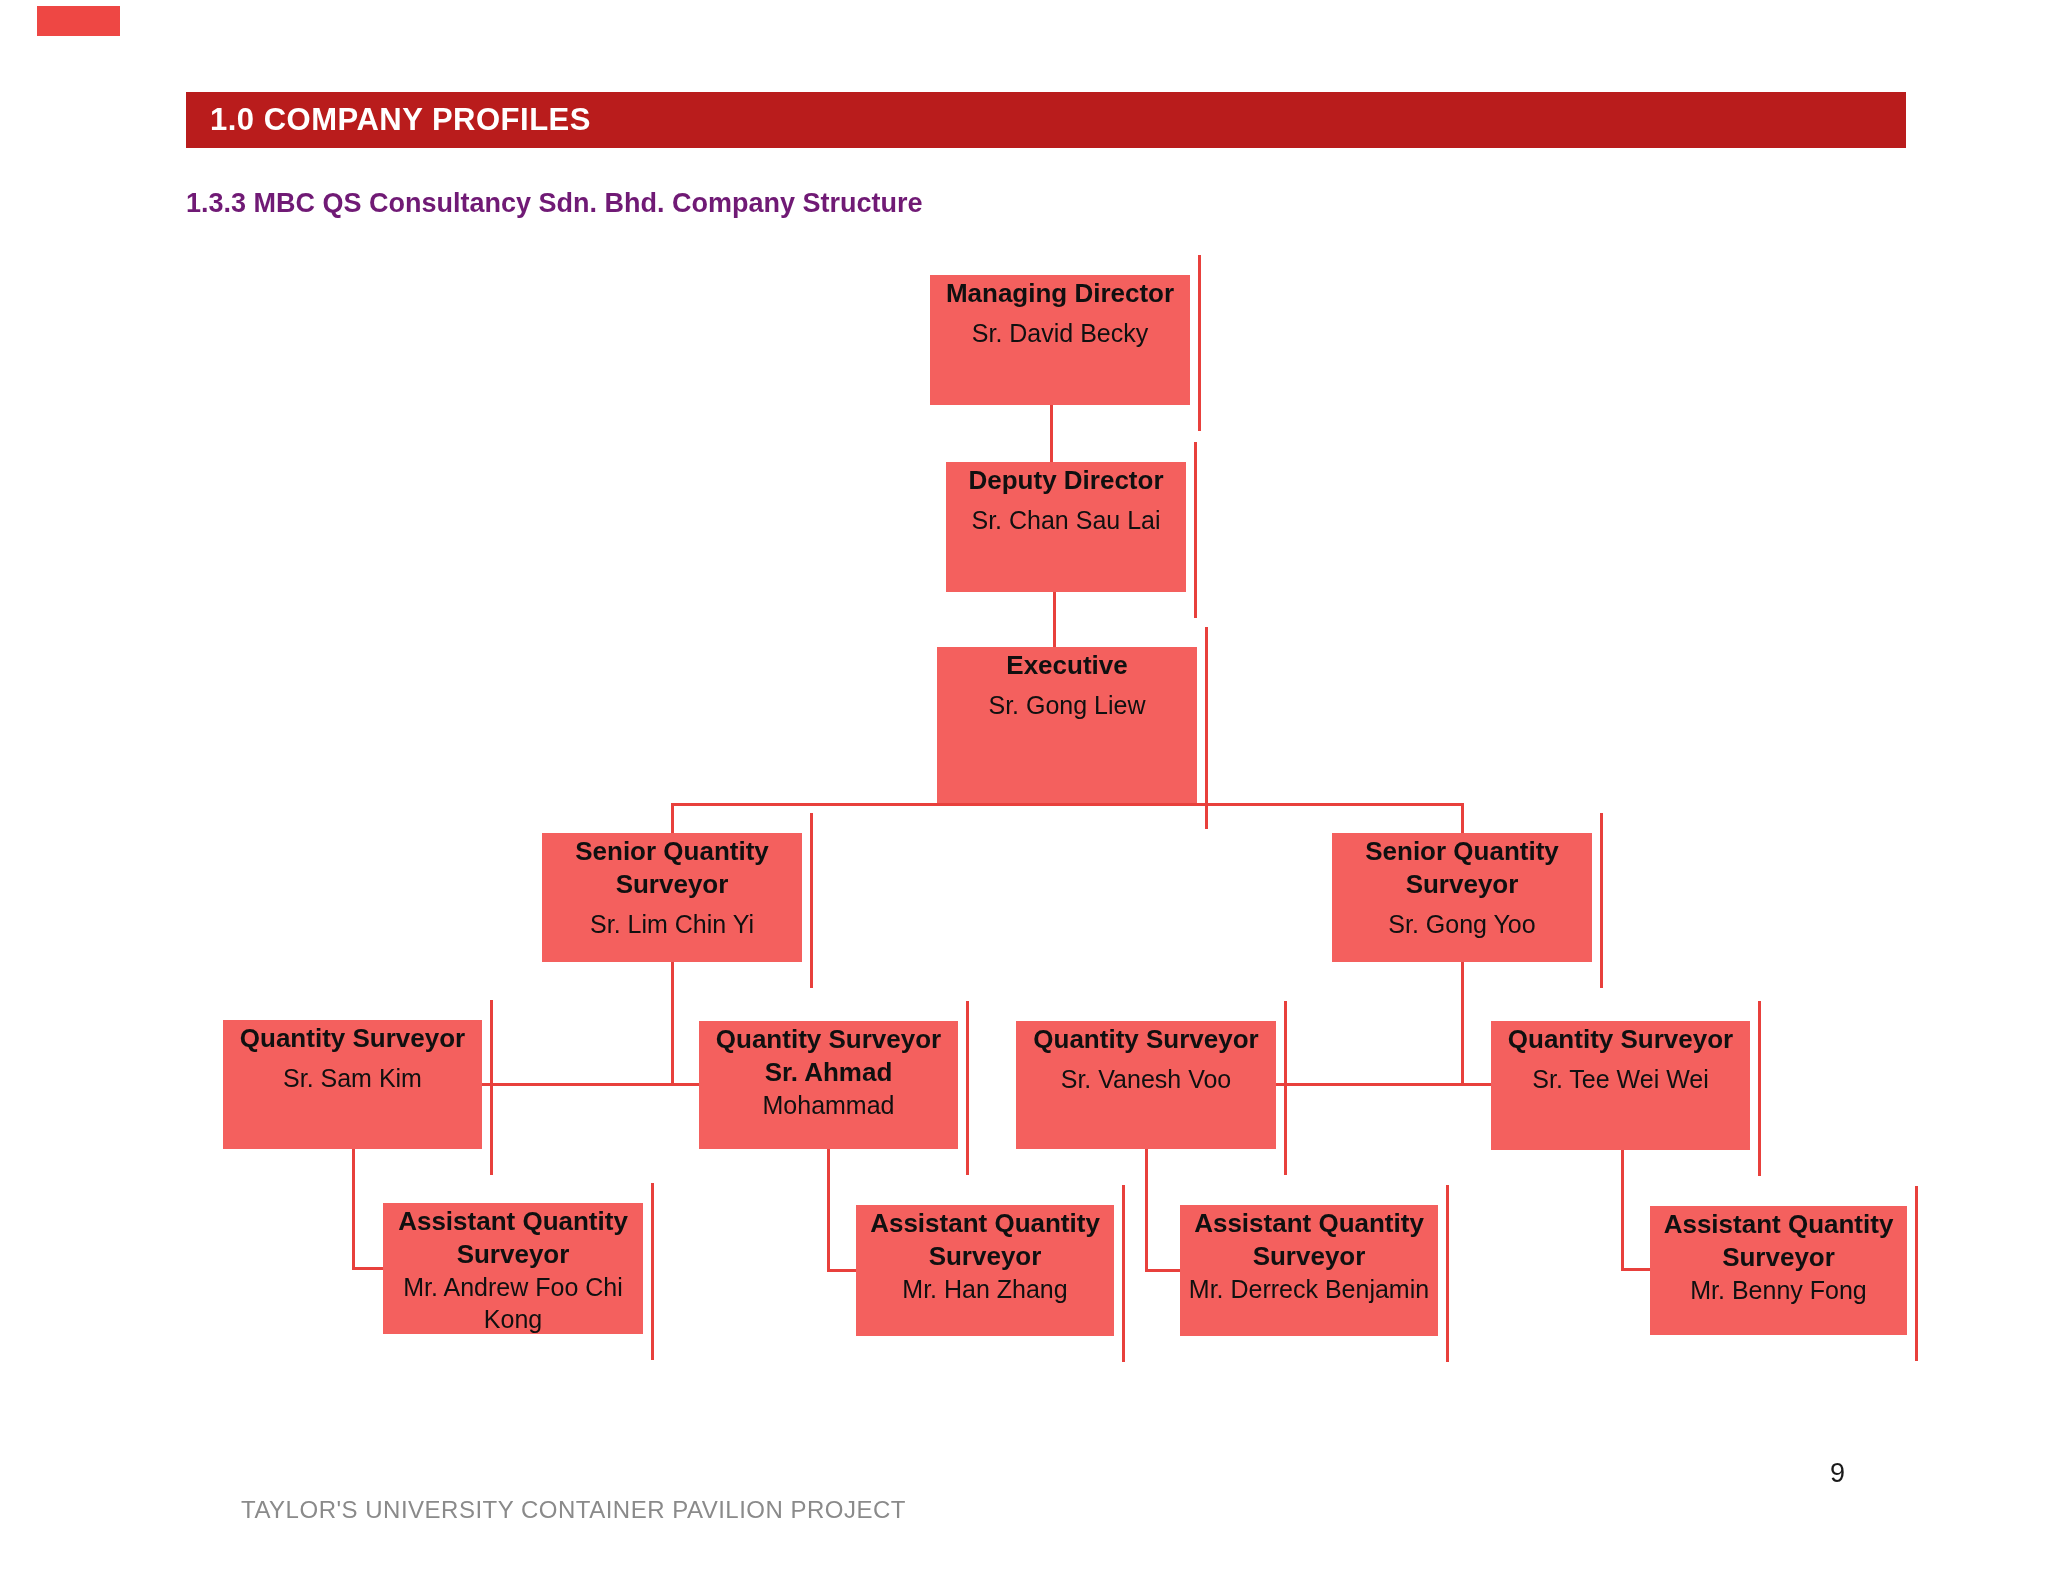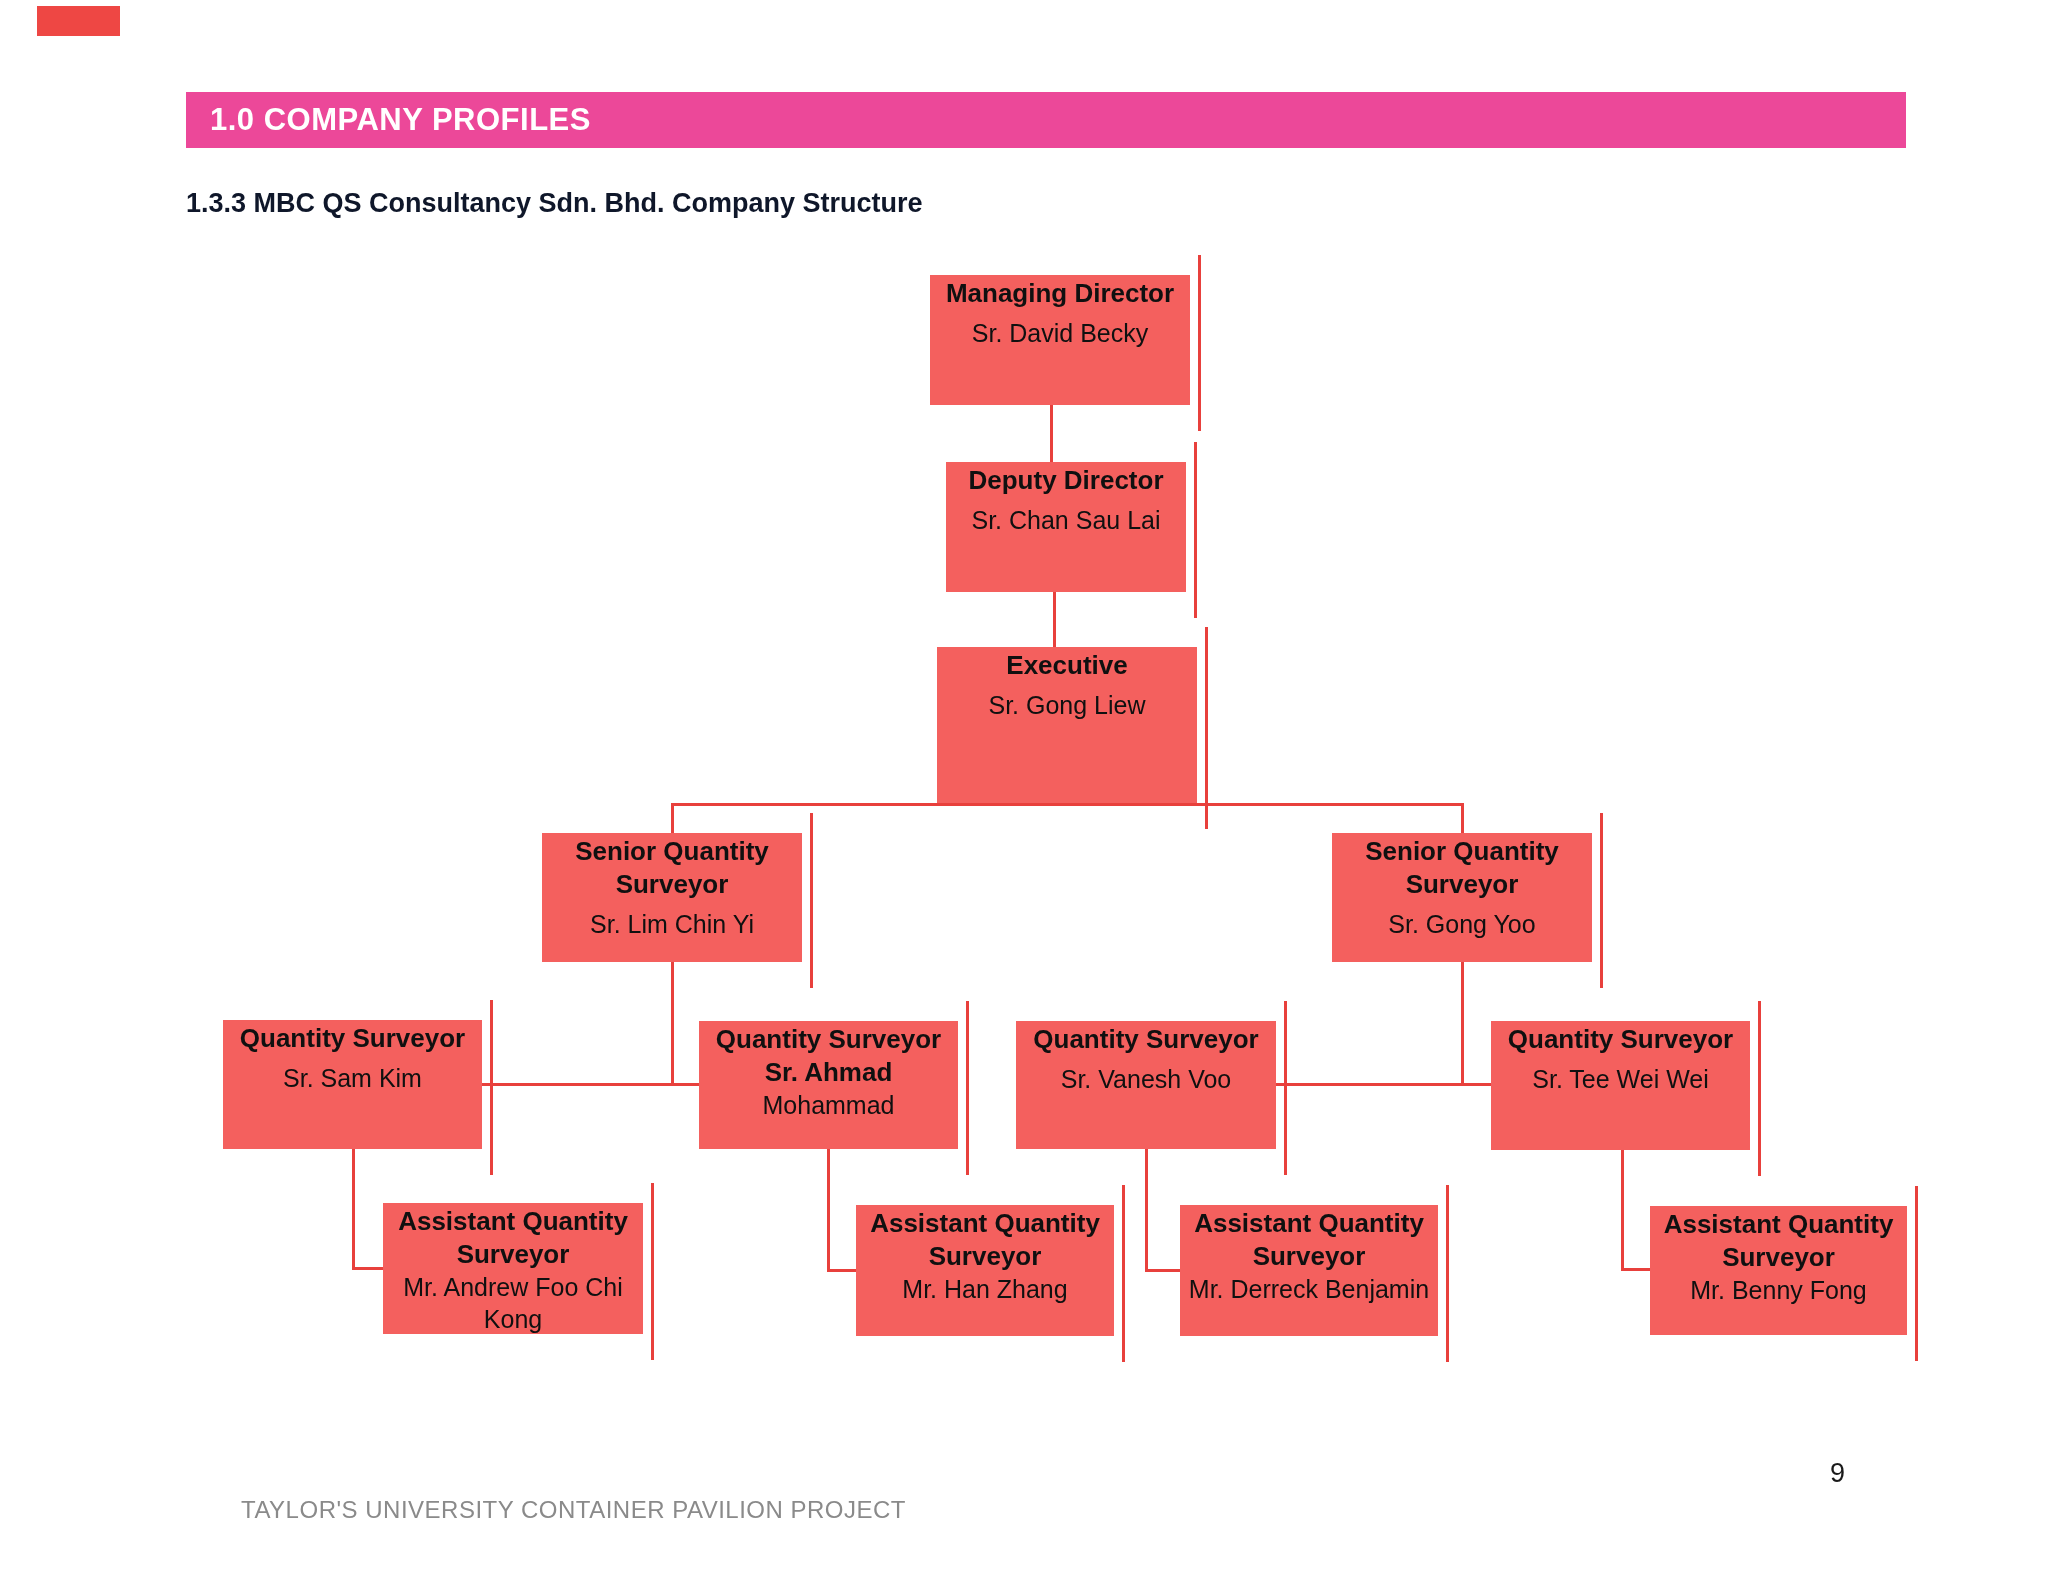--- a/index.html
+++ b/index.html
@@ -11,30 +11,30 @@
     overflow:hidden;
   }
   
   .corner-mark{
     position:absolute;left:37px;top:6px;width:83px;height:30px;
     background:#ee4744;
   }
   
   .section-bar{
     position:absolute;left:186px;top:92px;width:1720px;height:56px;
-    background:#ec4899;
+    background:#b91c1c;
     display:flex;align-items:center;
   }
   .section-bar-text{
     color:#ffffff;font-weight:bold;font-size:31px;
     padding-left:24px;letter-spacing:0.5px;
   }
   .doc-subtitle{
     position:absolute;left:186px;top:188px;
-    font-size:27px;font-weight:bold;color:#0f172a;
+    font-size:27px;font-weight:bold;color:#701a75;
   }
   
   .node{
     position:absolute;
     background:#f4605e;
     display:flex;flex-direction:column;justify-content:flex-start;align-items:center;
     text-align:center;
     padding:2px;box-sizing:border-box;
   }
   

